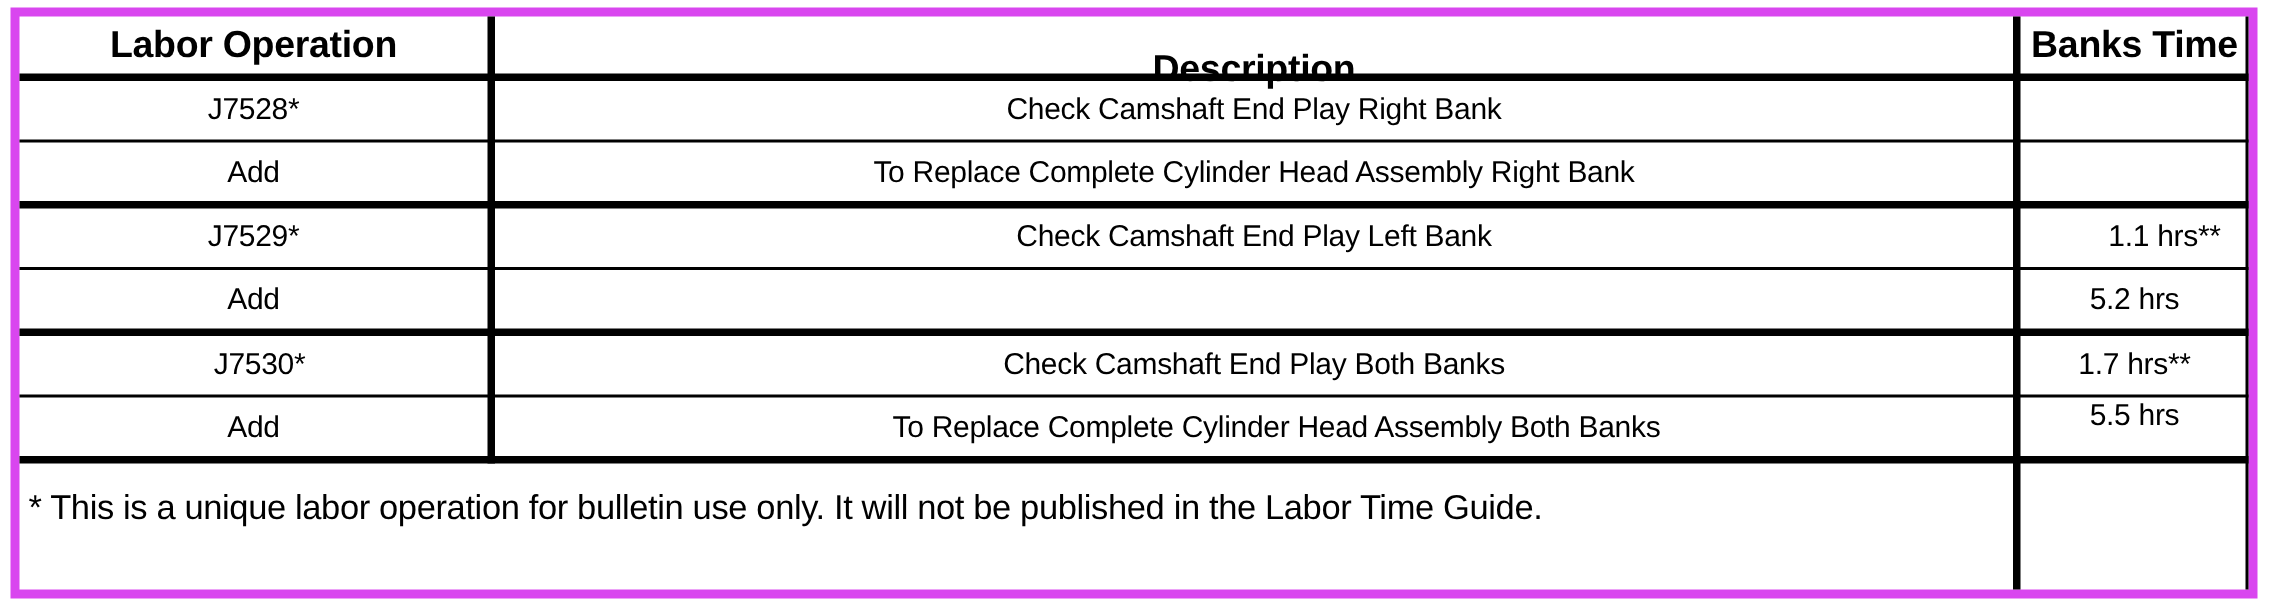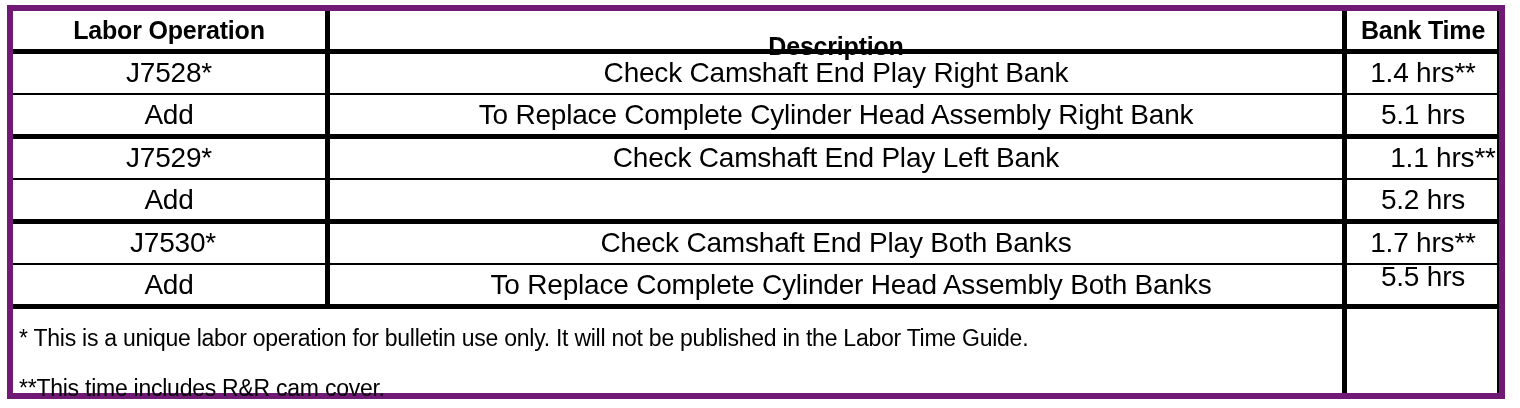--- a/index.html
+++ b/index.html
@@ -23,21 +23,21 @@
   }
 
   
   .table-frame {
     position: absolute;
     left: 7px;
     top: 5px;
     width: 1498px;   
     height: 394px;   
     box-sizing: border-box;
-    border: 6px solid #701a75;
+    border: 6px solid #d946ef;
     background: #ffffff;
   }
 
   
   .tbl {
     position: relative;
     width: 100%;
     height: 100%;
     box-sizing: border-box;
   }
@@ -61,21 +61,21 @@
   
   .hdr .txt {
     font-weight: bold;
     font-size: 25px;
     letter-spacing: -0.2px;
   }
 
   
   .body-row .txt {
     font-weight: normal;
-    font-size: 28px;
+    font-size: 20px;
     letter-spacing: -0.2px;
   }
   
   .body-row.time .txt {
     font-weight: normal;
   }
 
   
   .rule {
     position: absolute;
@@ -110,41 +110,35 @@
 
       <div class="cell hdr" style="left:0px; top:0px; width:312px; height:38px;">
         <span class="txt">Labor Operation</span>
       </div>
 
       <div class="cell hdr" style="left:317px; top:16px; width:1012px; height:38px;">
         <span class="txt">Description</span>
       </div>
 
       <div class="cell hdr" style="left:1334px; top:0px; width:152px; height:38px;">
-        <span class="txt">Bank Time</span>
+        <span class="txt">Banks Time</span>
       </div>
 
       <div class="cell body-row" style="left:0px; top:43px; width:312px; height:38px;">
         <span class="txt">J7528*</span>
       </div>
       <div class="cell body-row" style="left:317px; top:43px; width:1012px; height:38px;text-align:right;">
         <span class="txt">Check Camshaft End Play Right Bank</span>
       </div>
-      <div class="cell body-row time" style="left:1334px; top:43px; width:152px; height:38px;">
-        <span class="txt">1.4 hrs**</span>
-      </div>
 
       <div class="cell body-row" style="left:0px; top:85px; width:312px; height:38px;">
         <span class="txt">Add</span>
       </div>
       <div class="cell body-row" style="left:317px; top:85px; width:1012px; height:38px;">
         <span class="txt">To Replace Complete Cylinder Head Assembly Right Bank</span>
-      </div>
-      <div class="cell body-row time" style="left:1334px; top:85px; width:152px; height:38px;">
-        <span class="txt">5.1 hrs</span>
       </div>
 
       <div class="cell body-row" style="left:0px; top:128px; width:312px; height:38px;">
         <span class="txt">J7529*</span>
       </div>
       <div class="cell body-row" style="left:317px; top:128px; width:1012px; height:38px;">
         <span class="txt">Check Camshaft End Play Left Bank</span>
       </div>
       <div class="cell body-row time" style="left:1334px; top:128px; width:152px; height:38px;padding-left:40px;">
         <span class="txt">1.1 hrs**</span>
@@ -174,21 +168,20 @@
         <span class="txt">To Replace Complete Cylinder Head Assembly Both Banks</span>
       </div>
       <div class="cell body-row time" style="left:1334px; top:255px; width:152px; height:22px;">
         <span class="txt">5.5 hrs</span>
       </div>
 
       <div class="footnote" style="left:0px; top:298px; width:1329px; height:84px;">
         <div style="height:18px;"></div>
         <div class="fn-line">* This is a unique labor operation for bulletin use only. It will not be published in the Labor Time Guide.</div>
         <div class="fn-gap"></div>
-        <div class="fn-line">**This time includes R&amp;R cam cover.</div>
       </div>
 
       <div class="cell" style="left:1334px; top:298px; width:152px; height:84px;">
         <span class="txt"></span>
       </div>
 
       <div class="rule hrule-thick" style="left:0px; top:38px; width:1486px;"></div>
 
       <div class="rule hrule-thin" style="left:0px; top:82px; width:1486px;"></div>
 

